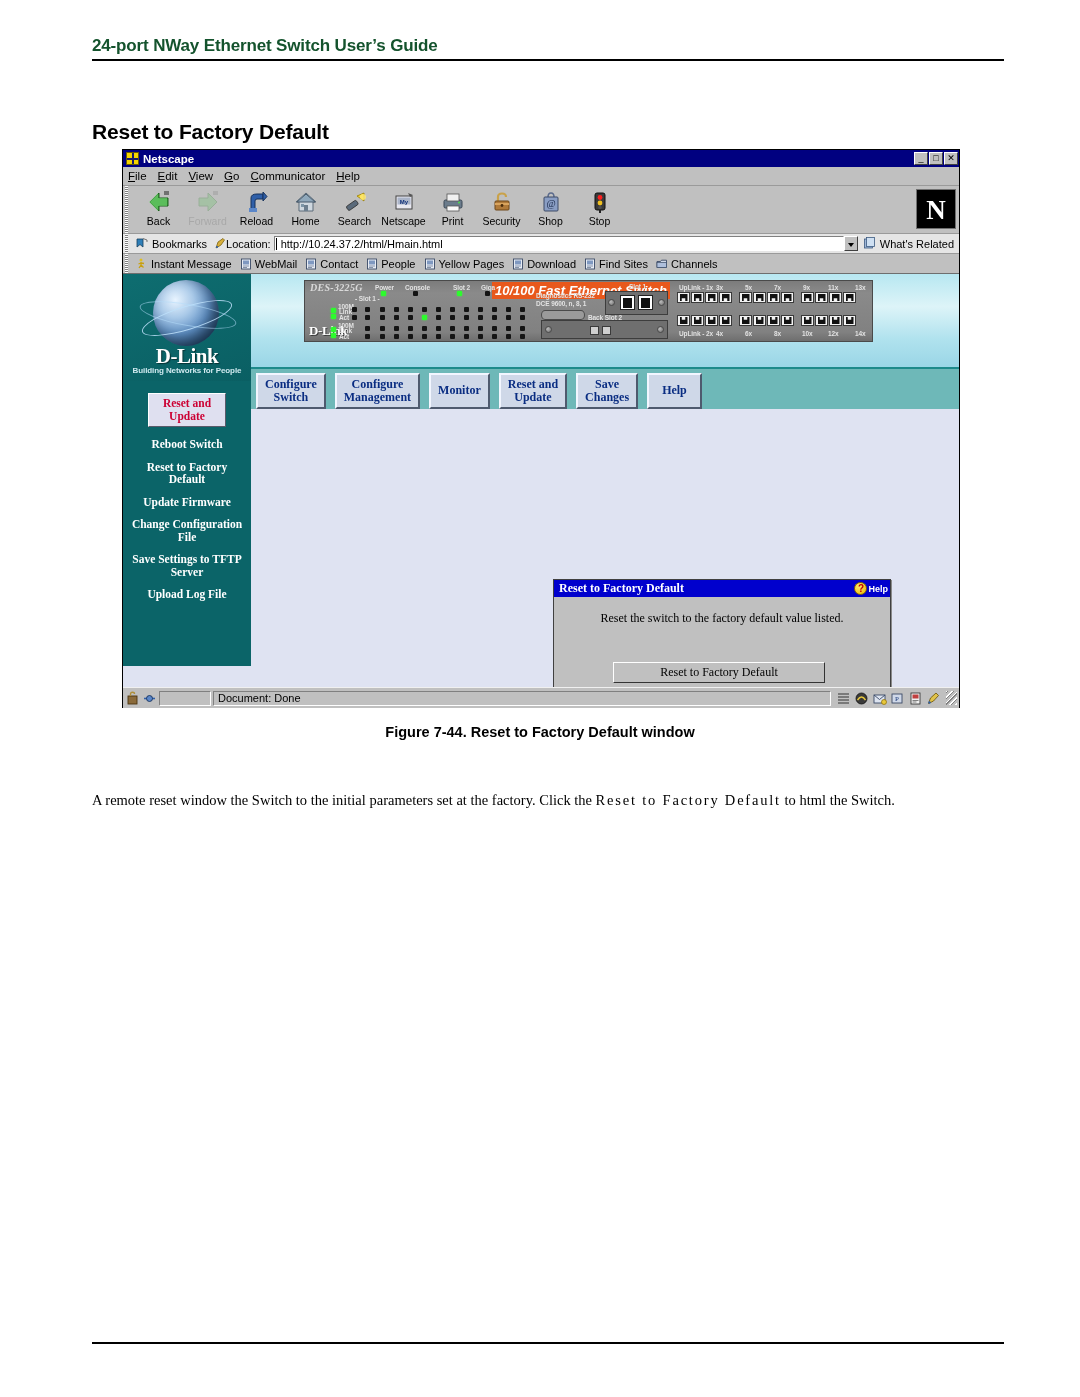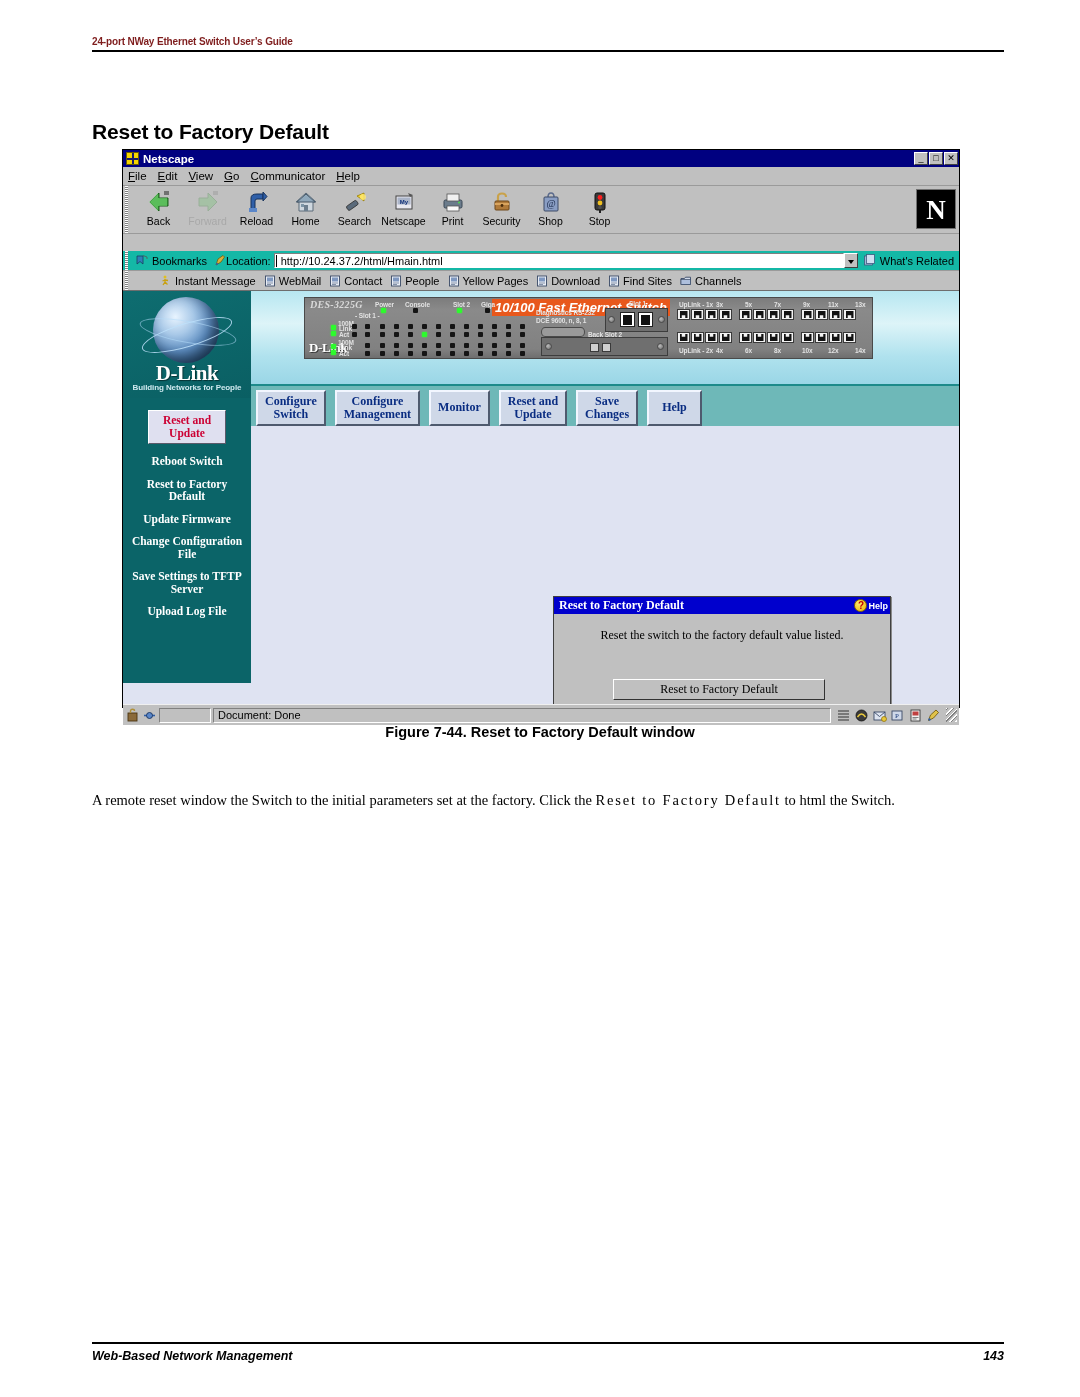--- a/index.html
+++ b/index.html
@@ -16,23 +16,23 @@
   }
 
   
   .page-header {
     position: absolute;
     left: 92px;
     top: 36px;
     width: 912px;
   }
   .page-header-text {
-    font-size: 10px;
-    font-weight: bold;
-    color: #7f1d1d;
+    font-size: 17px;
+    font-weight: bold;
+    color: #14532d;
     letter-spacing: -0.15px;
     padding-bottom: 3px;
   }
   .page-header-rule {
     border-bottom: 2.5px solid #000;
     width: 912px;
   }
 
   .page-title {
     position: absolute;
@@ -219,25 +219,24 @@
     font-weight: bold;
     line-height: 40px;
     text-align: center;
     box-sizing: border-box;
     overflow: hidden;
   }
 
   
   .locbar {
     height: 19px;
-    background: #14b8a6;
+    background: #e5e5e5;
     display: flex;
     align-items: center;
     border-bottom: 1px solid #9a9a9a;
-    margin-top: 17px;
   }
   .loc-bookmarks {
     display: flex; align-items: center; gap: 3px;
     padding: 0 7px 0 4px;
     font-size: 11px; color: #000;
   }
   .loc-label { font-size: 11px; color: #000; padding-right: 3px; }
   .loc-field {
     flex: 1;
     height: 15px;
@@ -283,21 +282,20 @@
     white-space: nowrap;
   }
 
   
   .ptbar {
     height: 19px;
     background: #c0c0c0;
     display: flex;
     align-items: center;
     border-bottom: 1px solid #6e6e6e;
-    gap: 24px;
   }
   .pt-items { display: flex; align-items: center; padding-left: 3px; }
   .pt-item {
     display: flex; align-items: center; gap: 3px;
     padding: 0 6px 0 2px;
     font-size: 11px; color: #000;
     white-space: nowrap;
   }
   .pt-ico {
     width: 12px; height: 12px;
@@ -1194,17 +1192,13 @@
   </div>
 
 </div>
 
 <div class="figure-caption">Figure 7-44.  Reset to Factory Default window</div>
 
 <p class="body-copy"><span>A remote reset window the Switch to the initial parameters set at the factory. Click the </span><span class="spaced">Reset to Factory Default</span><span> to html the Switch.</span></p>
 
 <div class="page-footer">
   <div class="page-footer-rule"></div>
-  <div class="page-footer-row">
-    <span>Web-Based Network Management</span>
-    <span>143</span>
-  </div>
 </div>
 
 </body></html>

